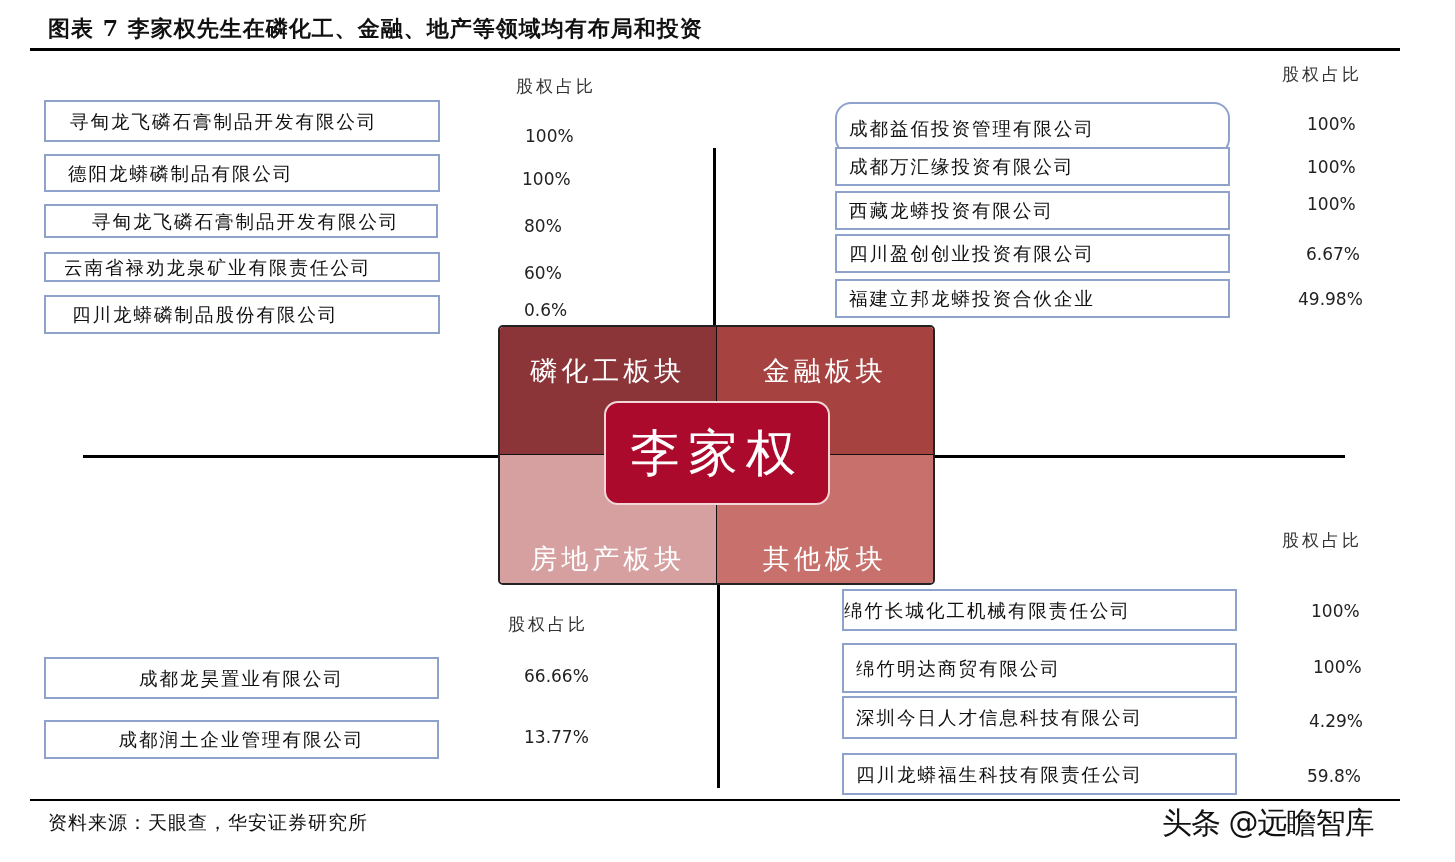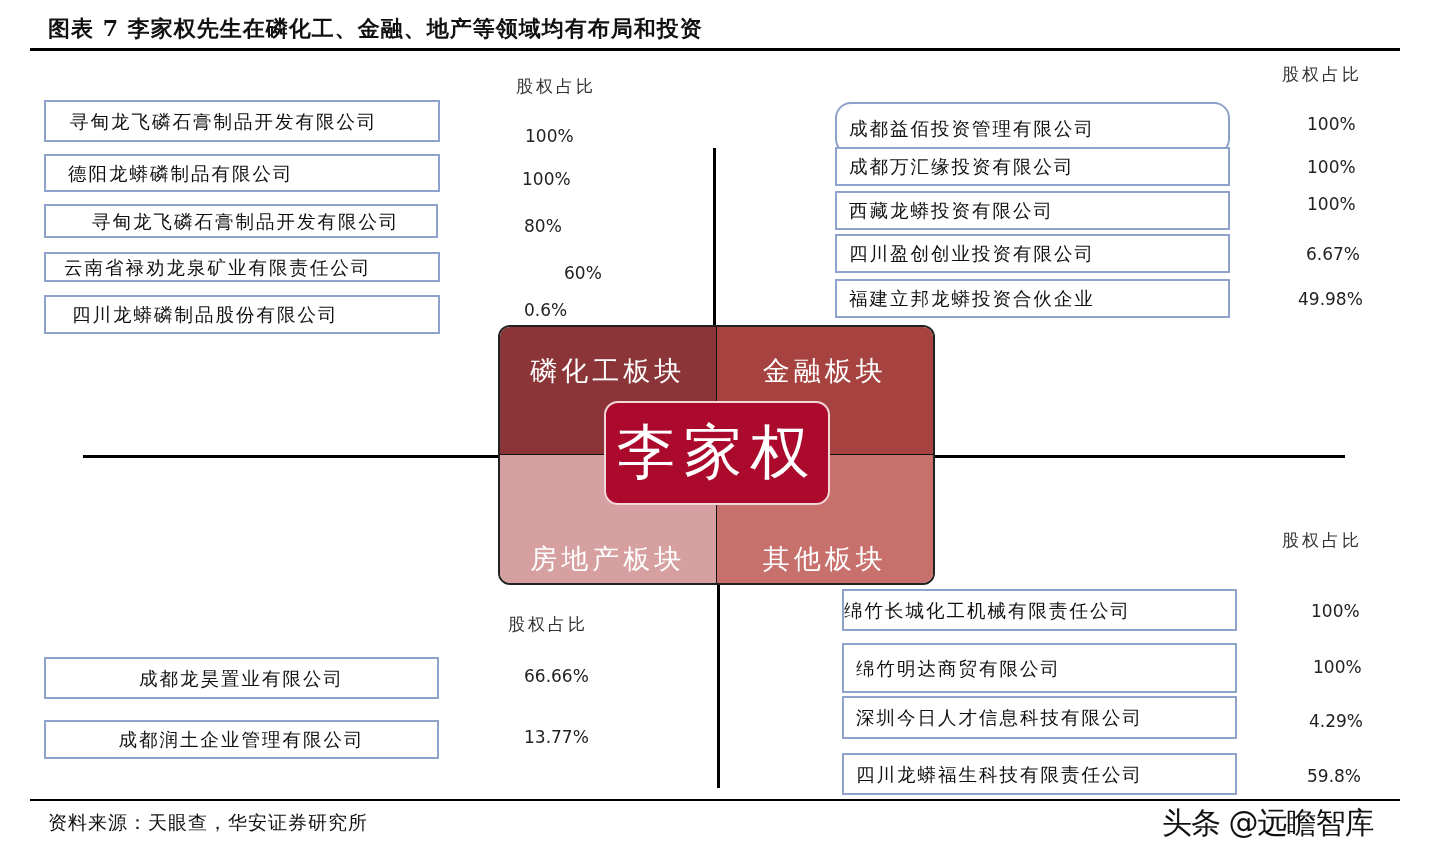--- a/index.html
+++ b/index.html
@@ -11,28 +11,28 @@
   .rule-bottom { left:30px; top:799px; width:1370px; height:2px; background:#000; }
   .source { left:48px; top:810px; font-size:19px; letter-spacing:1px; }
   .watermark { left:1162px; top:803px; font-family:"DejaVu Sans","Liberation Sans",sans-serif; font-size:30px; color:#111; letter-spacing:-1px; }
   .box { position:absolute; border:2px solid #8fa2cc; background:#fff; box-sizing:border-box;
          font-size:18.5px; letter-spacing:2px; display:flex; align-items:center; white-space:nowrap; }
   .pct { position:absolute; font-family:"DejaVu Sans","Liberation Sans",sans-serif; font-size:17px; color:#222; }
   .hdr { position:absolute; font-size:17px; letter-spacing:3px; color:#333; }
   .axis-h { left:83px; top:455px; width:1262px; height:3px; background:#000; }
   .axis-v1 { left:713px; top:148px; width:3px; height:180px; background:#000; }
   .axis-v2 { left:717px; top:585px; width:3px; height:203px; background:#000; }
-  .quad-wrap { left:498px; top:325px; width:437px; height:260px; border:2px solid #222; border-radius:12px; overflow:hidden; box-sizing:border-box; }
+  .quad-wrap { left:498px; top:325px; width:437px; height:260px; border:2px solid #222; border-radius:5px; overflow:hidden; box-sizing:border-box; }
   .q { position:absolute; width:50%; height:50%; box-sizing:border-box; color:#fff; font-size:27px; letter-spacing:4px; display:flex; justify-content:center; }
   .q-tl { left:0; top:0; background:#8b3538; align-items:flex-start; padding-top:26px; border-right:1px solid #111; border-bottom:1px solid #111; }
   .q-tr { right:0; top:0; background:#a6423f; align-items:flex-start; padding-top:26px; border-bottom:1px solid #111; }
   .q-bl { left:0; bottom:0; background:#d6a0a1; align-items:flex-end; padding-bottom:6px; border-right:1px solid #111; }
   .q-br { right:0; bottom:0; background:#c7706c; align-items:flex-end; padding-bottom:6px; }
   .center { left:604px; top:401px; width:226px; height:104px; background:#ab0a2c; border:2px solid #f2d6d8; border-radius:14px;
-            box-sizing:border-box; color:#fff; font-size:59px; letter-spacing:8px; display:flex; align-items:center; justify-content:center; }
+            box-sizing:border-box; color:#fff; font-size:50px; letter-spacing:8px; display:flex; align-items:center; justify-content:center; }
 </style>
 </head>
 <body>
 
 <div class="abs title">图表 7 李家权先生在磷化工、金融、地产等领域均有布局和投资</div>
 <div class="abs rule-top"></div>
 
 <div class="abs axis-h"></div>
 <div class="abs axis-v1"></div>
 <div class="abs axis-v2"></div>
@@ -46,21 +46,21 @@
     <span>德阳龙蟒磷制品有限公司</span>
   </div>
 <div class="pct" style="left:522px;top:169px;">100%</div>
 <div class="box" style="left:44px;top:204px;width:394px;height:34px;padding-left:46px;">
     <span>寻甸龙飞磷石膏制品开发有限公司</span>
   </div>
 <div class="pct" style="left:524px;top:216px;">80%</div>
 <div class="box" style="left:44px;top:252px;width:396px;height:30px;padding-left:18px;">
     <span>云南省禄劝龙泉矿业有限责任公司</span>
   </div>
-<div class="pct" style="left:524px;top:263px;margin-left:40px;">60%</div>
+<div class="pct" style="left:524px;top:263px;">60%</div>
 <div class="box" style="left:44px;top:295px;width:396px;height:39px;padding-left:26px;">
     <span>四川龙蟒磷制品股份有限公司</span>
   </div>
 <div class="pct" style="left:524px;top:300px;">0.6%</div>
 
 <div class="hdr" style="left:1282px;top:63px;">股权占比</div>
 <div class="box" style="left:835px;top:102px;width:395px;height:53px;padding-left:12px;border-radius:16px;">
     <span>成都益佰投资管理有限公司</span>
   </div>
 <div class="pct" style="left:1307px;top:114px;">100%</div>

